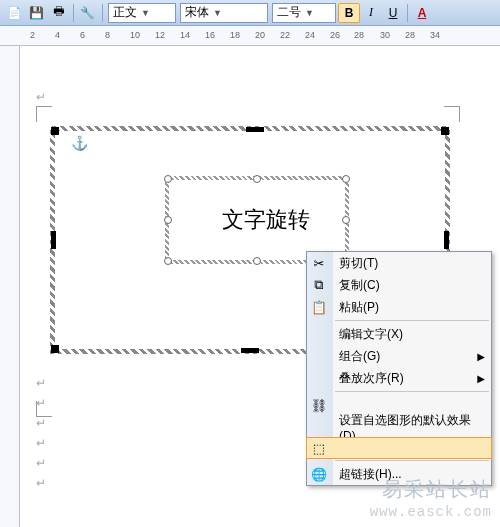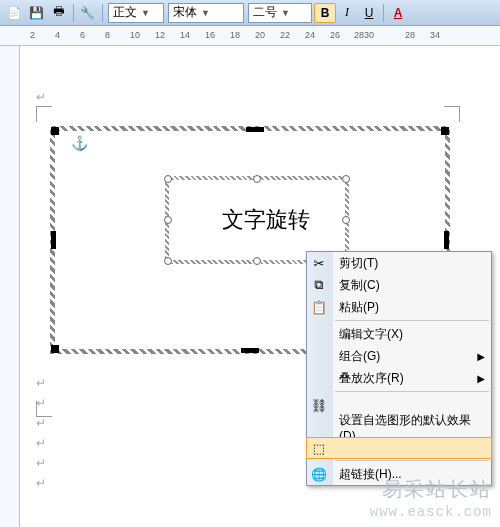--- a/index.html
+++ b/index.html
@@ -59,25 +59,25 @@
 </head>
 <body>
 
 <div class="toolbar">
   <span class="toolbar-btn">📄</span>
   <span class="toolbar-btn">💾</span>
   <span class="toolbar-btn">🖶</span>
   <span class="tb-sep"></span>
   <span class="toolbar-btn">🔧</span>
   <span class="tb-sep"></span>
-  <span class="dropdown" style="width:56px">
+  <span class="dropdown" style="width:68px">
       <span>正文</span>
       <span class="arrow">▼</span>
     </span>
-  <span class="dropdown" style="width:76px">
+  <span class="dropdown" style="width:88px">
       <span>宋体</span>
       <span class="arrow">▼</span>
     </span>
   <span class="dropdown" style="width:64px">
       <span>二号</span>
       <span class="arrow">▼</span>
     </span>
   <span class="btn-bold">B</span>
   <span class="btn-italic">I</span>
   <span class="btn-underline">U</span>
@@ -93,21 +93,21 @@
   <span class="tick" style="left:130px">10</span>
     <span class="tick" style="left:155px">12</span>
   <span class="tick" style="left:180px">14</span>
     <span class="tick" style="left:205px">16</span>
   <span class="tick" style="left:230px">18</span>
     <span class="tick" style="left:255px">20</span>
   <span class="tick" style="left:280px">22</span>
     <span class="tick" style="left:305px">24</span>
   <span class="tick" style="left:330px">26</span>
     <span class="tick" style="left:354px">28</span>
-  <span class="tick" style="left:364px">30</span>
+  <span class="tick" style="left:380px">30</span>
     <span class="tick" style="left:405px">28</span>
   <span class="tick" style="left:430px">34</span>
 </div>
 
 <div class="ruler-v"></div>
 
 <div class="canvas">
   <div class="page-corner pc-tl"></div>
   <div class="page-corner pc-tr"></div>
   <div class="page-corner pc-bl"></div>

